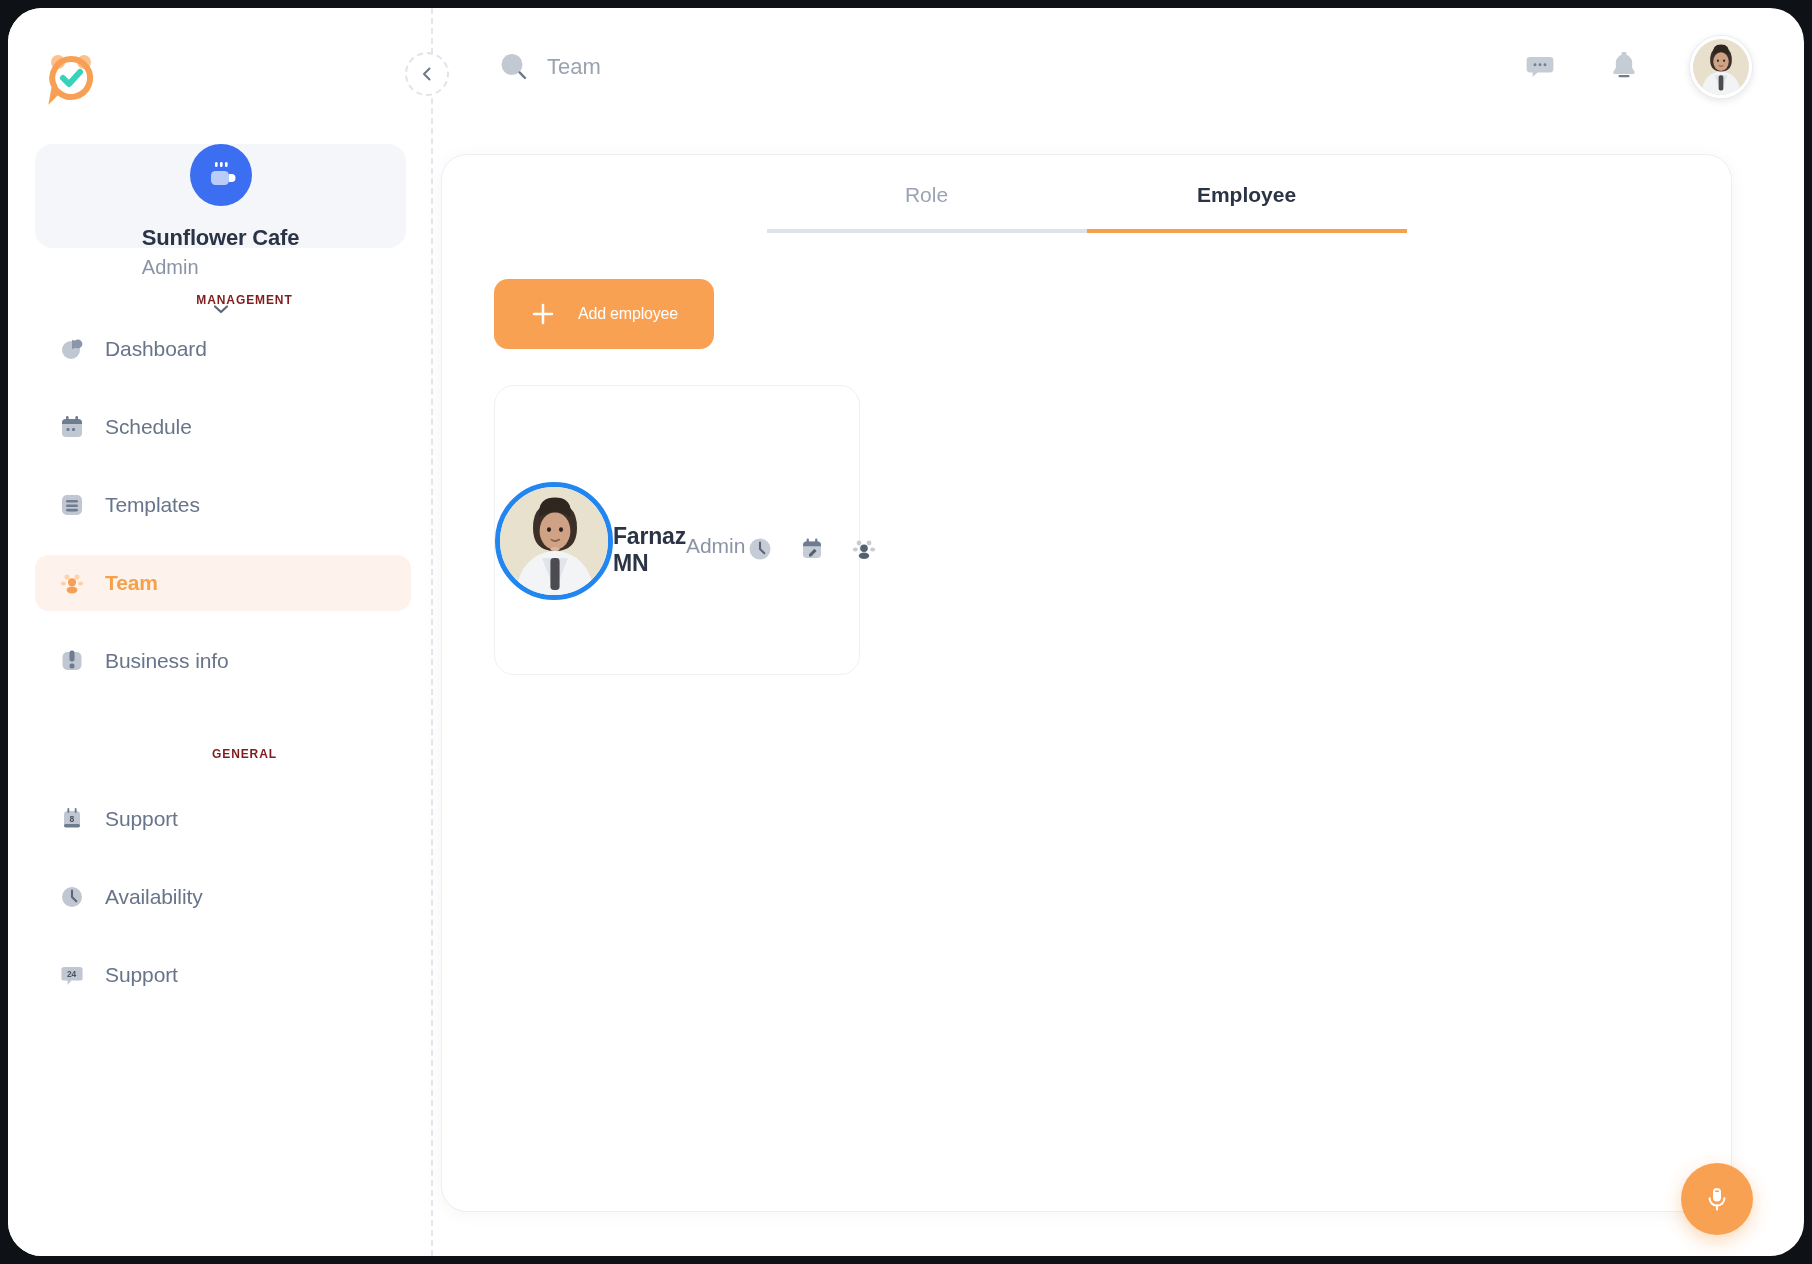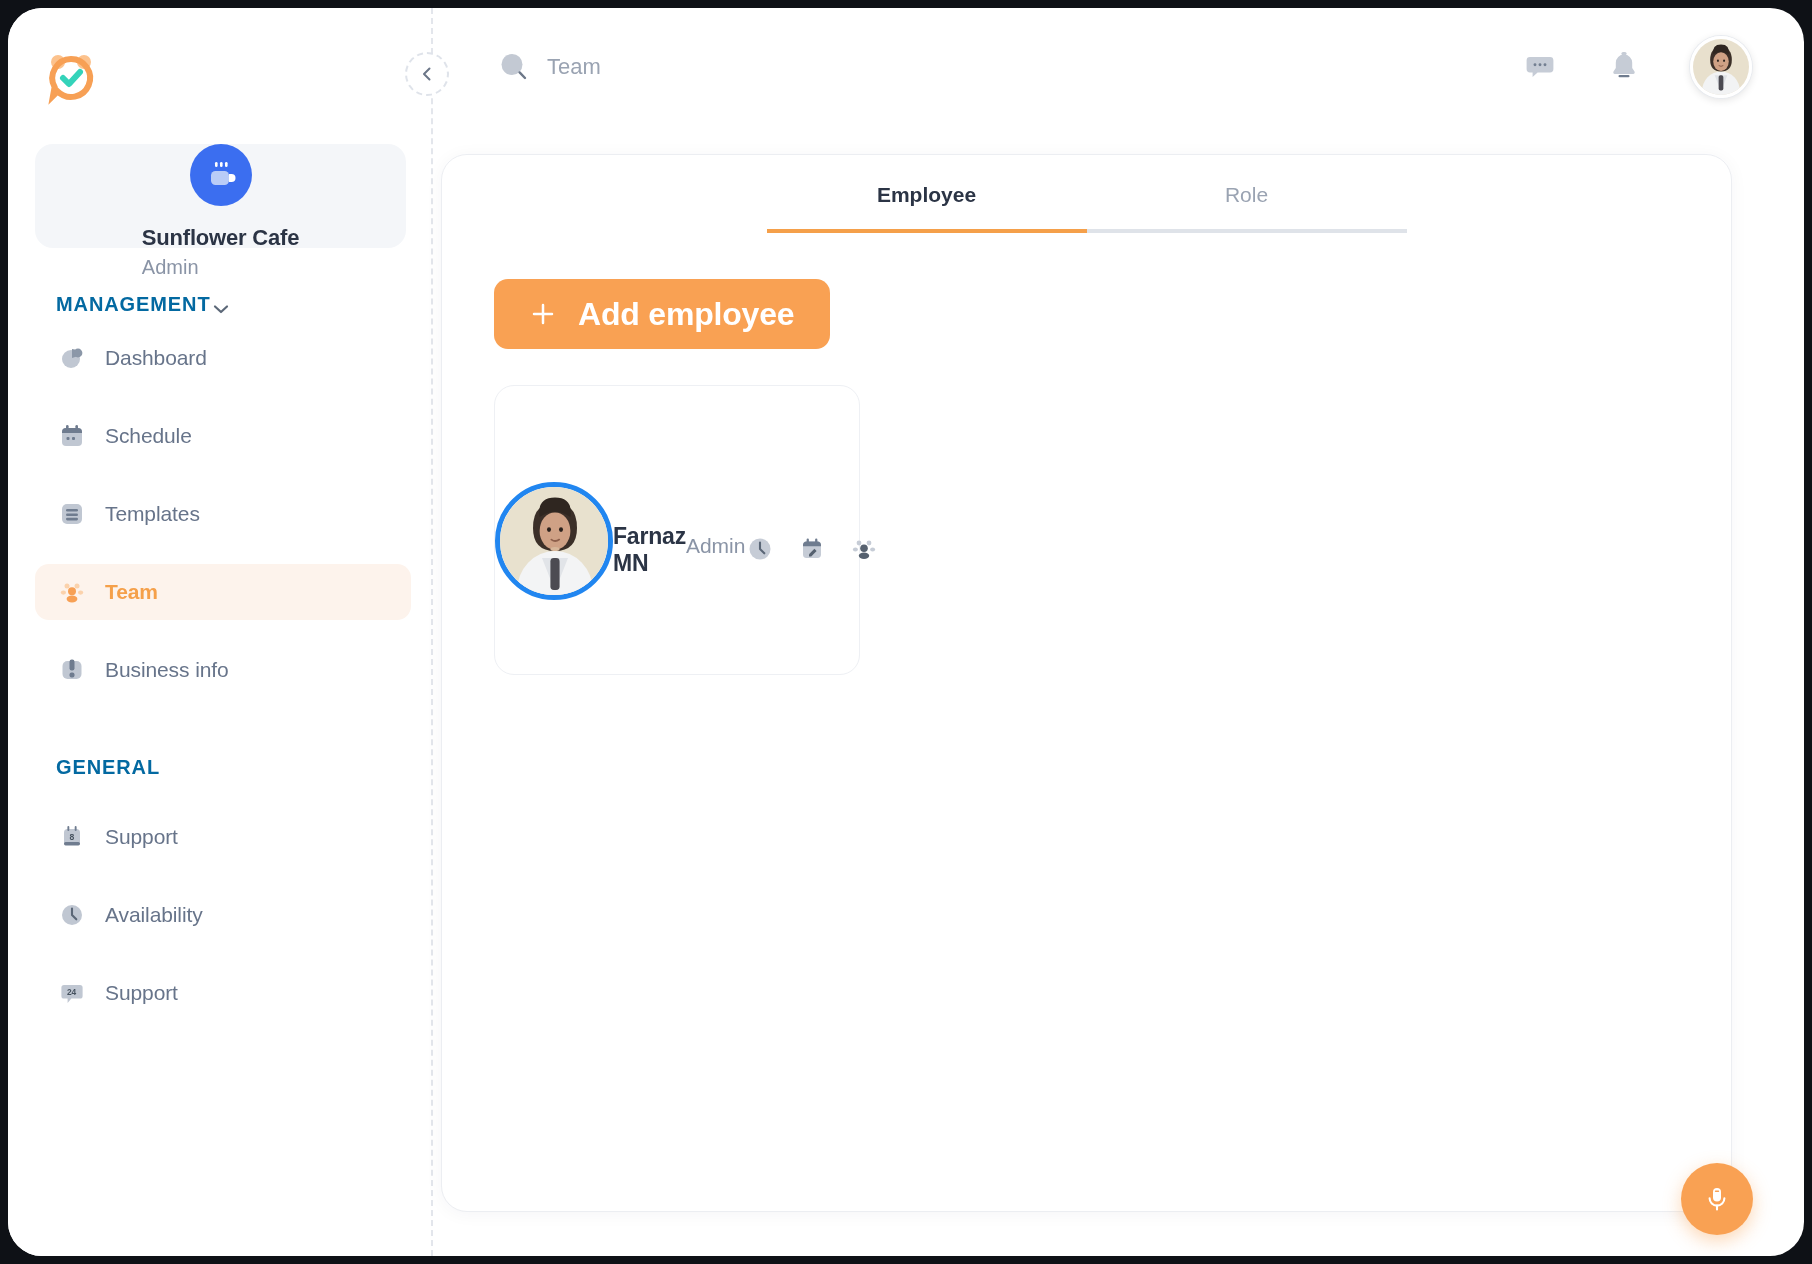--- a/index.html
+++ b/index.html
@@ -49,22 +49,22 @@
     width:62px; height:62px; border-radius:50%;
     background:#3b6ef0; flex:none;
     display:flex; align-items:center; justify-content:center;
   }
   .org-text { flex:1; min-width:0; }
   .org-name { font-size:22px; font-weight:700; color:#2b3445; line-height:1.25; letter-spacing:-0.2px; }
   .org-role { font-size:20px; color:#8a94a6; line-height:1.3; margin-top:2px; }
   .org-chev { flex:none; color:#5c6878; }
 
   .nav-section-title {
-    font-size:20px; font-weight:700; letter-spacing:0.9px;
-    color:#0369a1; padding:0 0 0 48px;
+    font-size:12px; font-weight:700; letter-spacing:0.9px;
+    color:#7f1d1d; padding:0 0 0 48px;text-align:center;
   }
   .sec-management { margin-top:45px; }
   .sec-general { margin-top:58px; }
 
   .nav-list { margin-top:14px; }
   .nav-item {
     display:flex; align-items:center; gap:18px;
     height:56px;
     margin:6px 22px 6px 27px;
     padding-left:22px;
@@ -141,21 +141,21 @@
     background:#fff; cursor:pointer;
   }
   .filter-label { font-size:24px; font-weight:700; color:#2b3445; letter-spacing:-0.3px; }
 
   .add-btn {
     display:flex; align-items:center; gap:22px;
     height:70px; padding:0 36px;
     background:#f9a153; border:none; border-radius:14px;
     cursor:pointer;
   }
-  .add-label { font-size:32px; font-weight:700; color:#ffffff; letter-spacing:-0.2px; }
+  .add-label { font-size:16px; font-weight:400; color:#ffffff; letter-spacing:-0.2px; }
 
   .cards-area { padding:36px 52px 0 52px; display:flex; flex-wrap:wrap; gap:28px; }
   .emp-card {
     width:366px; height:290px;
     border:1px solid #eef0f4; border-radius:20px;
     background:#fff;
     display:flex; flex-direction:row; align-items:center;
     padding-top:22px;
     cursor:pointer;
   }
@@ -387,25 +387,25 @@
             <path d="M28.8 29.6 q2.2 1.6 4.4 0" stroke="#8d5f4b" stroke-width="1.1" fill="none" stroke-linecap="round"></path>
           </svg>
         </div>
       </div>
     </header>
 
     <div class="content-card">
 
       <div class="tabs">
         <div class="tabs-inner">
+          <div class="tab">
+            <span>Role</span>
+          </div>
           <div class="tab active">
             <span>Employee</span>
-          </div>
-          <div class="tab">
-            <span>Role</span>
           </div>
         </div>
       </div>
 
       <div class="toolbar">
 
 
         <button class="add-btn">
           <svg width="26" height="26" viewBox="0 0 26 26">
             <path d="M13 4 V22 M4 13 H22" stroke="#ffffff" stroke-width="2.5" stroke-linecap="round"></path>

